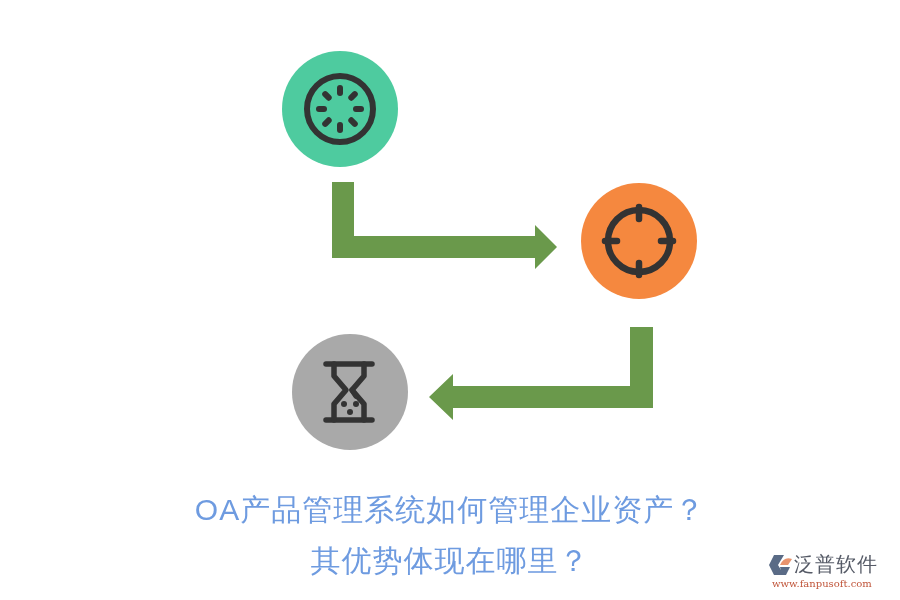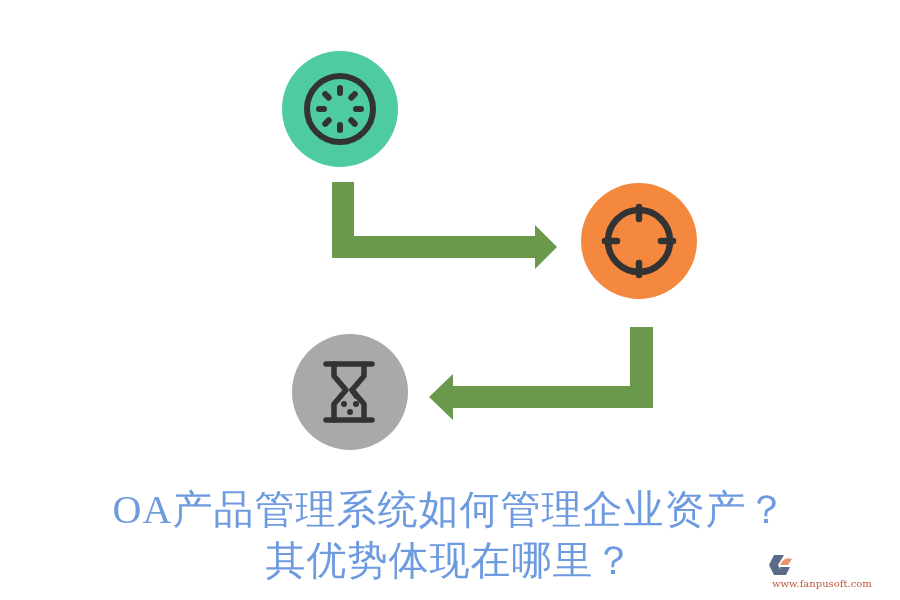--- a/index.html
+++ b/index.html
@@ -1,19 +1,19 @@
 <!DOCTYPE html>
 <html><head>
 <meta charset="utf-8">
 <style>
   html, body { margin:0; padding:0; }
   body { width:900px; height:600px; background:#ffffff; position:relative; overflow:hidden; font-family:"DejaVu Sans", sans-serif; }
   .abs { position:absolute; }
   .circle { position:absolute; border-radius:50%; display:flex; align-items:center; justify-content:center; }
-  .title { position:absolute; left:0; width:900px; text-align:center; color:#6e9be0; font-size:40px; line-height:40px; letter-spacing:1px; font-family:Liberation Serif, serif; }
+  .title { position:absolute; left:0; width:900px; text-align:center; color:#6e9be0; font-size:30px; line-height:40px; letter-spacing:1px; font-family:Liberation Sans, sans-serif; }
   .logo { position:absolute; left:766px; top:551px; width:130px; height:45px; }
   .logo-cn { position:absolute; left:28px; top:0px; font-size:20px; color:#555a66; letter-spacing:1px; font-family:"DejaVu Sans", sans-serif; }
   .logo-url { position:absolute; left:6px; top:27px; font-size:10px; color:#c0553a; font-family:"DejaVu Serif", serif; }
 </style>
 </head>
 <body>
 
 <div class="circle" style="left:282px;top:51px;width:116px;height:116px;background:#4ecb9f;">
   <svg width="80" height="80" viewBox="0 0 80 80">
     <circle cx="40" cy="40" r="33" fill="none" stroke="#333" stroke-width="6"></circle>
@@ -69,14 +69,15 @@
 
 <div class="title" style="top:490px;">OA产品管理系统如何管理企业资产？</div>
 <div class="title" style="top:535px;margin-top:6px;">其优势体现在哪里？</div>
 
 <div class="logo">
   <svg class="abs" style="left:2px;top:2px;" width="26" height="24" viewBox="0 0 26 24">
     <polygon points="6,2 16,2 10,12 16,22 6,22 1,12" fill="#5a6b86"></polygon>
     <path d="M12,12 Q16,3 24,6 L20,12 Z" fill="#e9946e"></path>
     <path d="M12,14 L22,14 L18,22 L14,22 Z" fill="#5a6b86"></path>
   </svg>
+  <span class="logo-cn">泛普软件</span>
   <span class="logo-url">www.fanpusoft.com</span>
 </div>
 
 </body></html>

